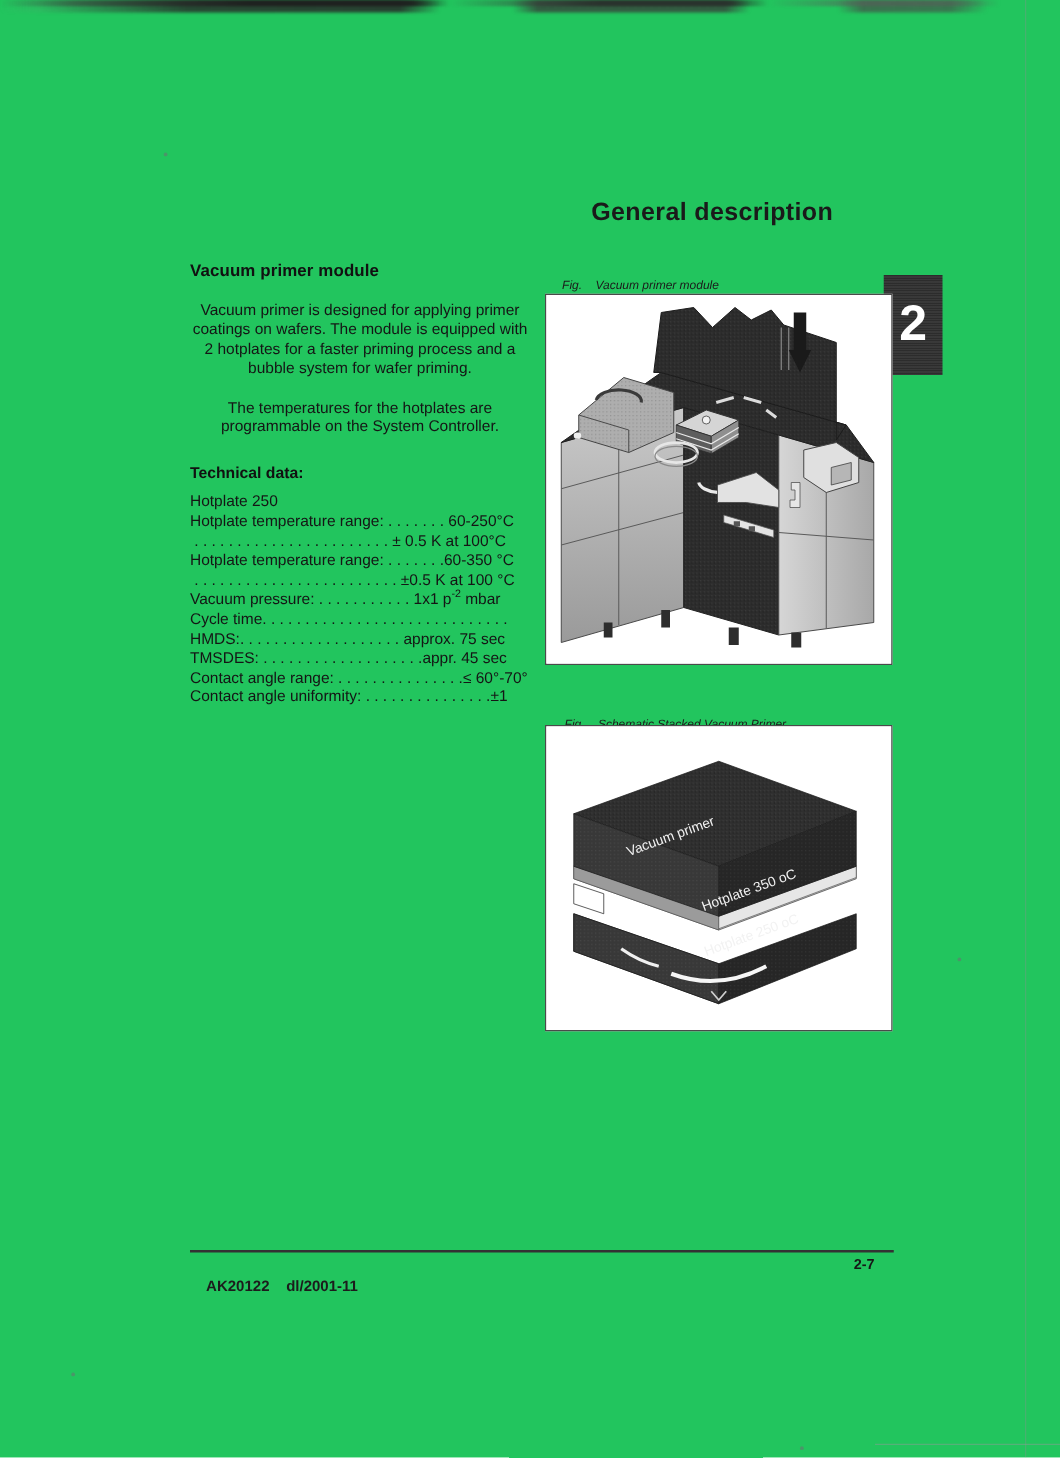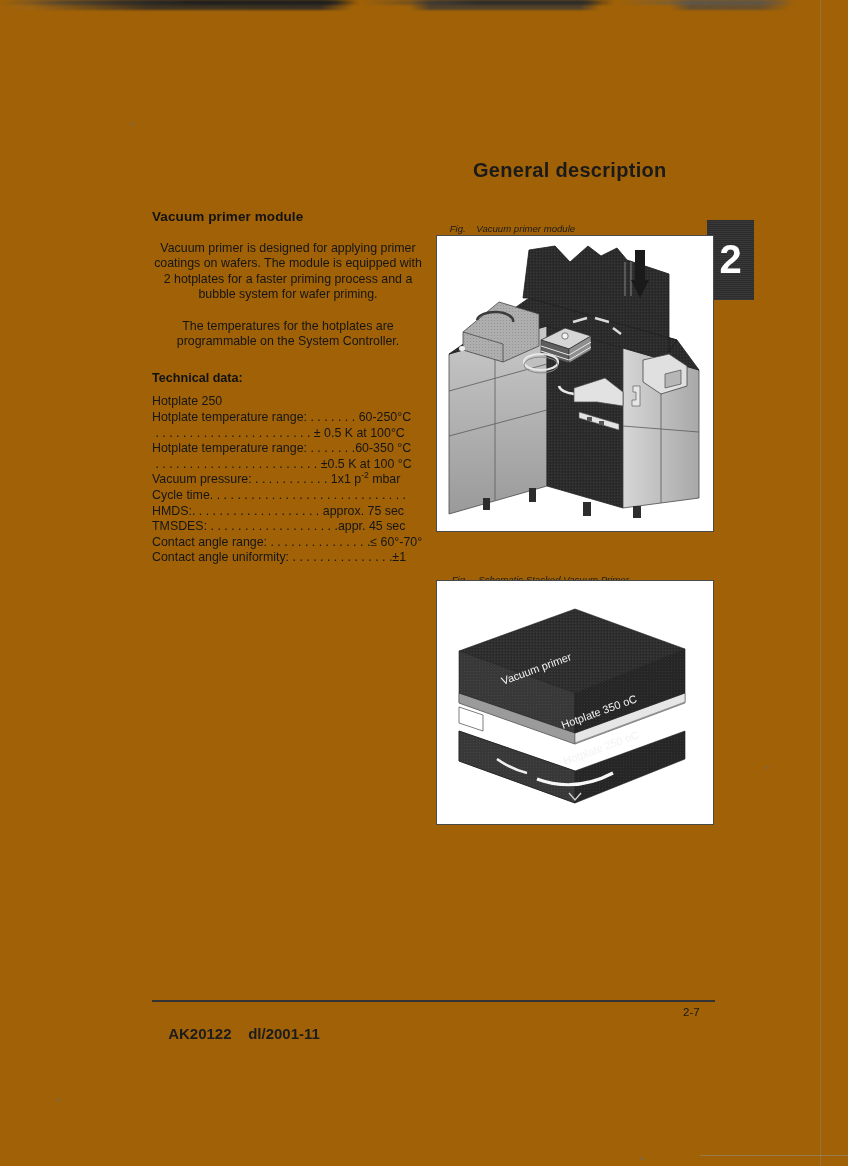--- a/index.html
+++ b/index.html
@@ -5,21 +5,21 @@
   html, body {
     margin: 0;
     padding: 0;
     background: #ffffff;
   }
 
   .page {
     position: relative;
     width: 848px;
     height: 1166px;
-    background: #a16207;
+    background: #22c55e;
     overflow: hidden;
     font-family: "Liberation Sans", sans-serif;
     color: #141414;
   }
 
   
   .scan-top-band {
     position: absolute;
     top: 0; left: 0;
     width: 848px; height: 10px;
@@ -188,31 +188,31 @@
     left: 152px;
     top: 1000px;
     width: 563px;
     height: 1.6px;
     background: #333;
   }
   .footer-left {
     position: absolute;
     left: 152px;
     top: 1008px;
-    font-size: 15px;
+    font-size: 12px;
     font-weight: bold;
     color: #1c1c1c;
     white-space: pre;
   }
   .footer-right {
     position: absolute;
     left: 683px;
     top: 1006px;
     font-size: 11.5px;
-    font-weight: normal;
+    font-weight: bold;
     color: #161616;
   }
 
   
   .fig-svg { display: block; width: 100%; height: 100%; }
 </style>
 </head>
 <body>
 
 <div class="page">

